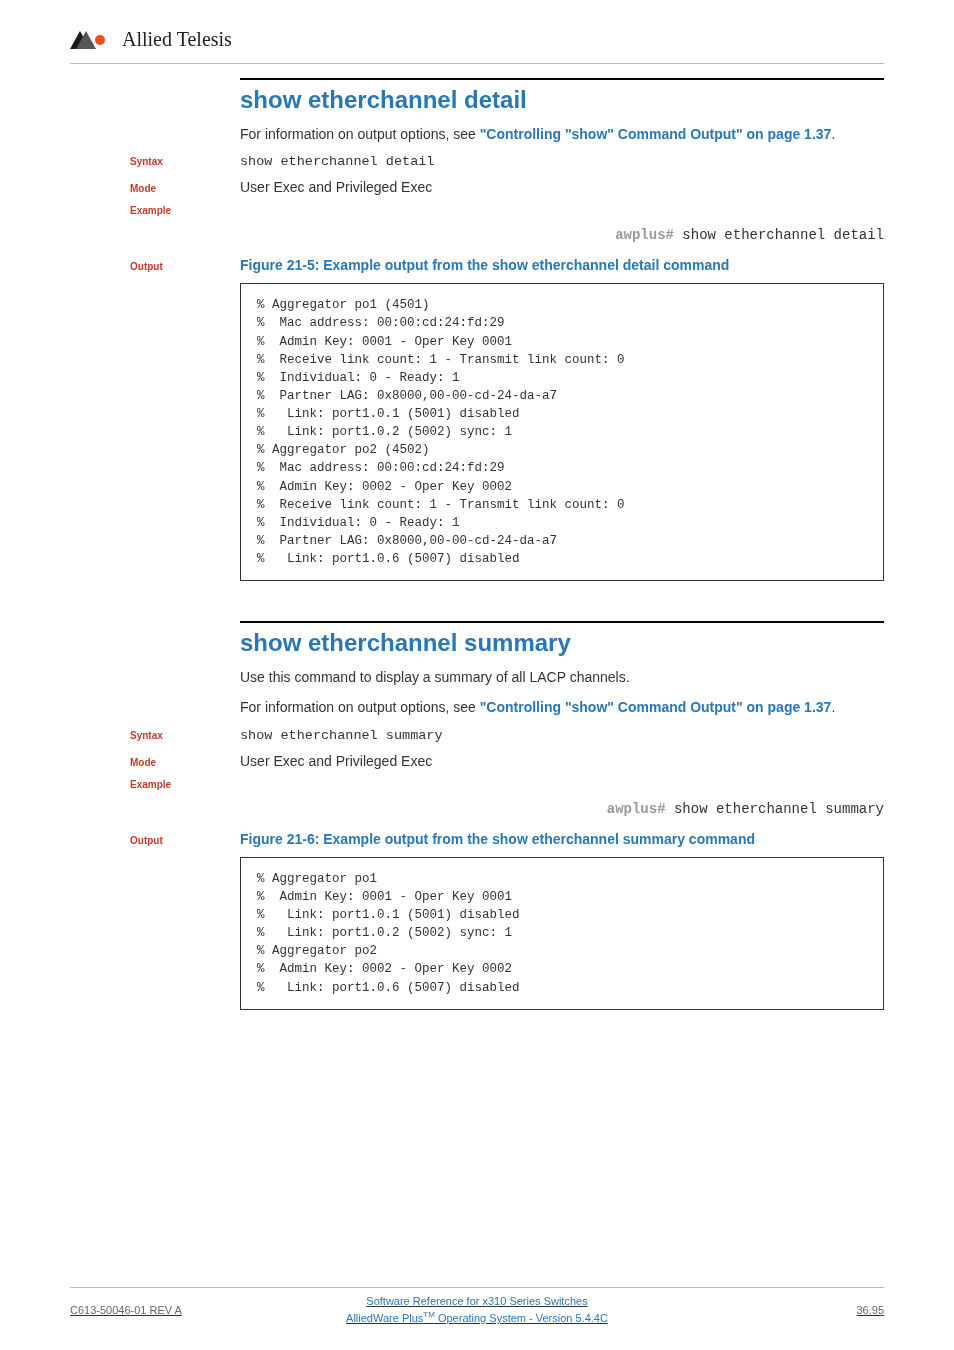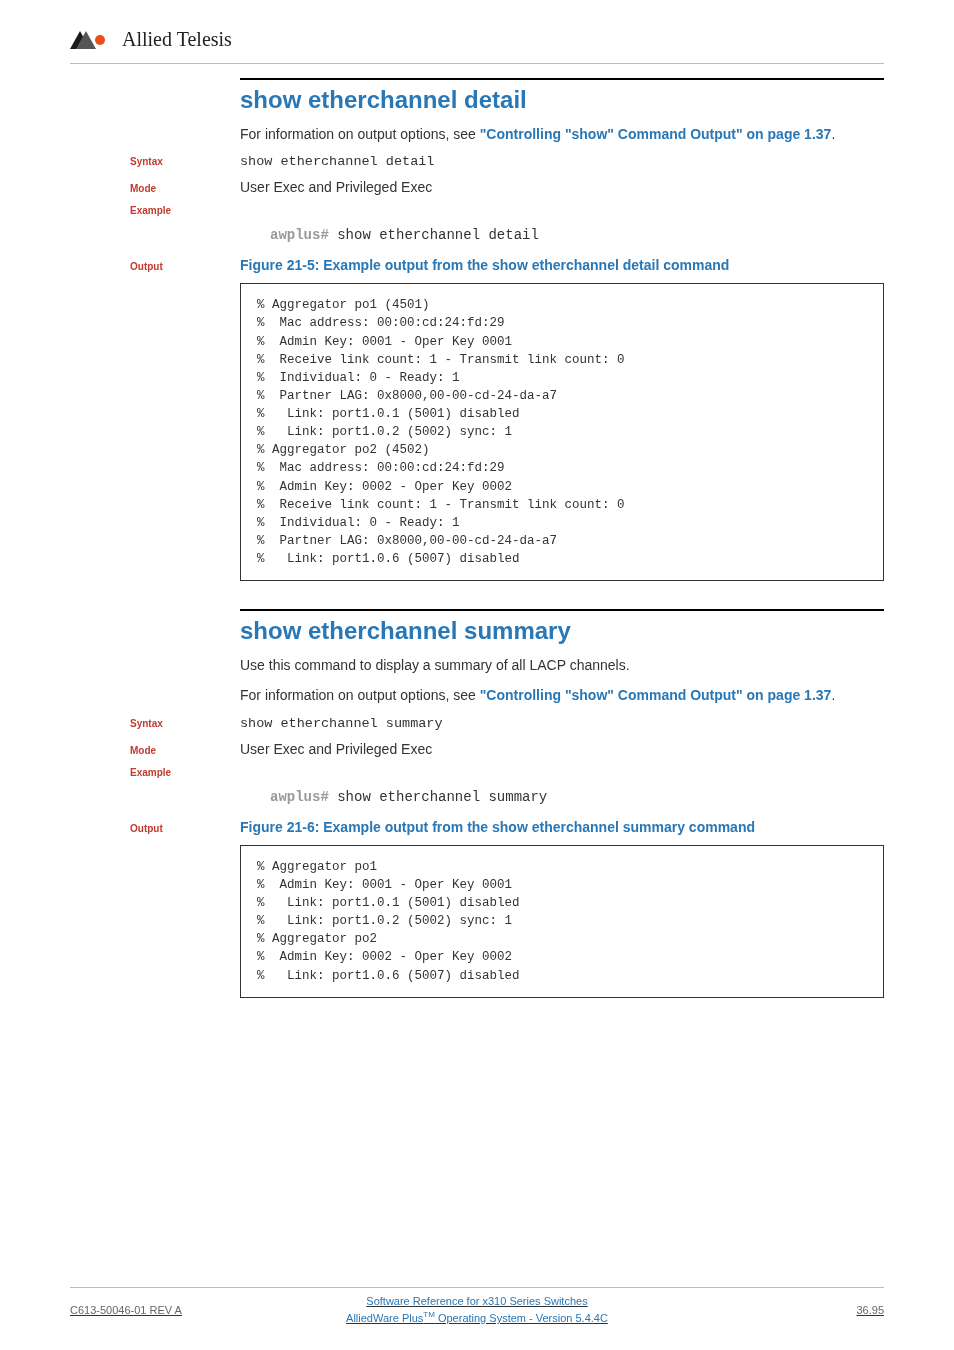--- a/index.html
+++ b/index.html
@@ -34,21 +34,21 @@
   .header-rule {
     border: none;
     border-top: 1px solid #bbb;
     margin-top: 6px;
   }
   .content {
     margin-top: 14px;
     margin-left: 60px;
   }
   .section {
-    margin-bottom: 28px;
+    margin-bottom: 40px;
   }
   .h-rule {
     border: none;
     border-top: 2px solid #000;
     margin-left: 110px;
     margin-bottom: 6px;
   }
   .command-title {
     font-size: 24px;
     font-weight: 700;
@@ -86,20 +86,21 @@
     color: #333;
   }
   .value-text {
     font-size: 14px;
     color: #333;
   }
   .example-block {
     margin-left: 140px;
     margin-top: 6px;
     margin-bottom: 14px;
+    text-align: right;
   }
   .prompt {
     font-family: "Courier New", monospace;
     color: #999;
     font-weight: bold;
   }
   .cmd {
     font-family: "Courier New", monospace;
     color: #333;
   }

